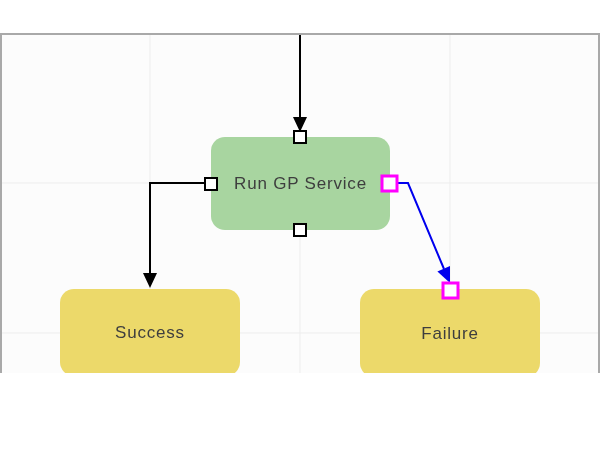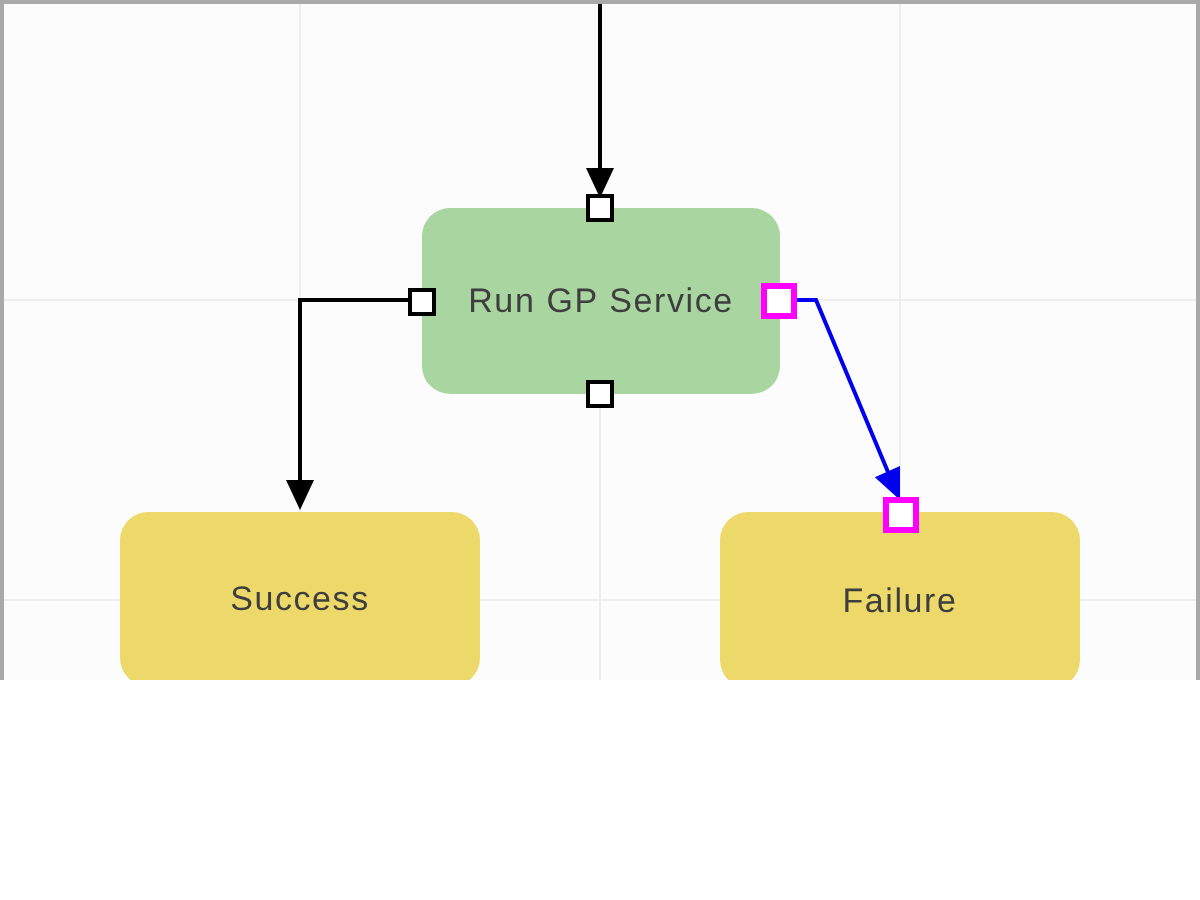--- a/index.html
+++ b/index.html
@@ -5,20 +5,21 @@
   html, body {
     margin: 0;
     padding: 0;
     background: #ffffff;
   }
   .viewport {
     position: relative;
     width: 600px;
     height: 340px;
     overflow: hidden;
+    margin-top: 33px;
   }
   svg {
     display: block;
   }
   svg text {
     font-family: "Liberation Sans", sans-serif;
     font-size: 17px;
     font-weight: 400;
     letter-spacing: 0.8px;
     text-anchor: middle;

